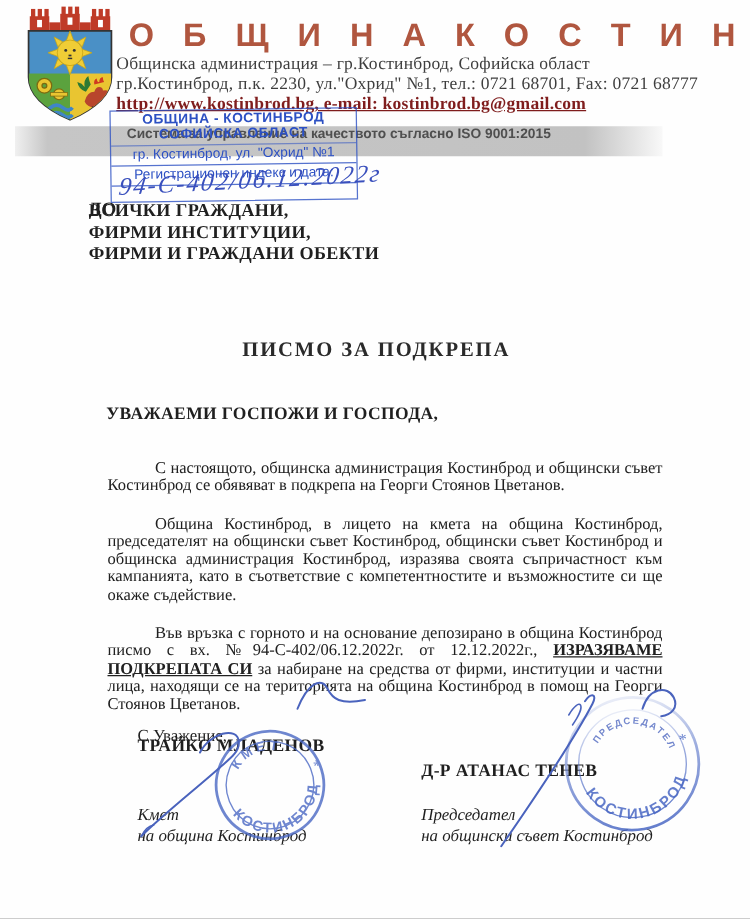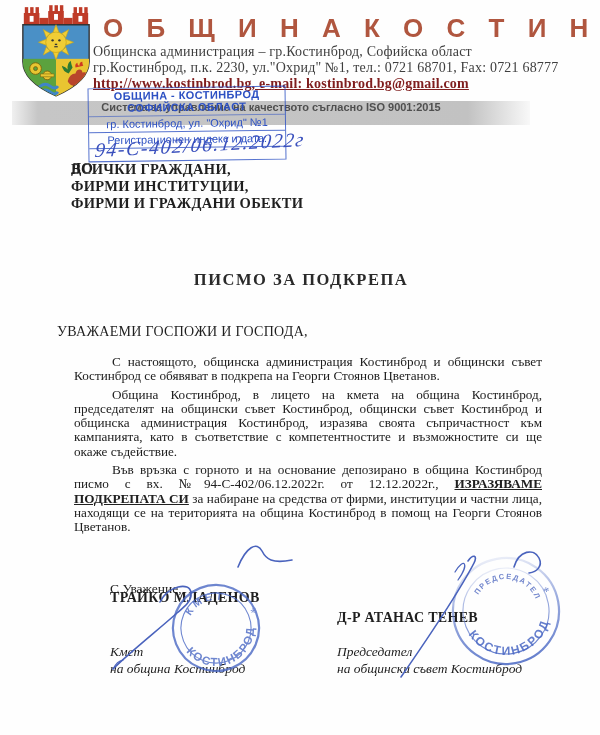--- a/index.html
+++ b/index.html
@@ -47,26 +47,26 @@
     z-index:4;white-space:nowrap;
   }
   
   .to{left:71px;top:160px;font-size:15px;font-weight:bold;z-index:3;}
   .recipients{left:71px;top:161px;font-size:14.5px;font-weight:bold;line-height:17px;letter-spacing:.3px;}
   
   .letter-title{
     left:70px;top:246px;width:462px;text-align:center;
     font-size:16.5px;font-weight:bold;letter-spacing:1.5px;color:#2a2a2a;margin-top:24px;
   }
-  .salutation{left:57px;top:324px;font-size:14px;font-weight:normal;letter-spacing:.3px;}
+  .salutation{left:85px;top:324px;font-size:14px;font-weight:bold;letter-spacing:.3px;}
   .body-text{
     left:70px;top:351px;width:476px;
     font-size:13.2px;line-height:14.3px;text-align:justify;color:#202020;
   }
-  .body-text p{margin:4px;text-indent:38px;}
+  .body-text p{margin:16px;text-indent:38px;}
   .bold-u{font-weight:bold;text-decoration:underline;}
   
   .regards{left:110px;top:581px;font-size:13.5px;}
   .sig-name{font-size:14px;font-weight:bold;letter-spacing:.3px;}
   .name-left{left:110px;top:590px;} .name-right{left:337px;top:610px;}
   .sig-title{font-style:italic;font-size:13.5px;line-height:17px;}
   .title-left{left:110px;top:643px;} .title-right{left:337px;top:643px;}
   
   .stamp{z-index:5;pointer-events:none;}
   .stamp-left{left:168px;top:580px;transform:rotate(-22deg);}

